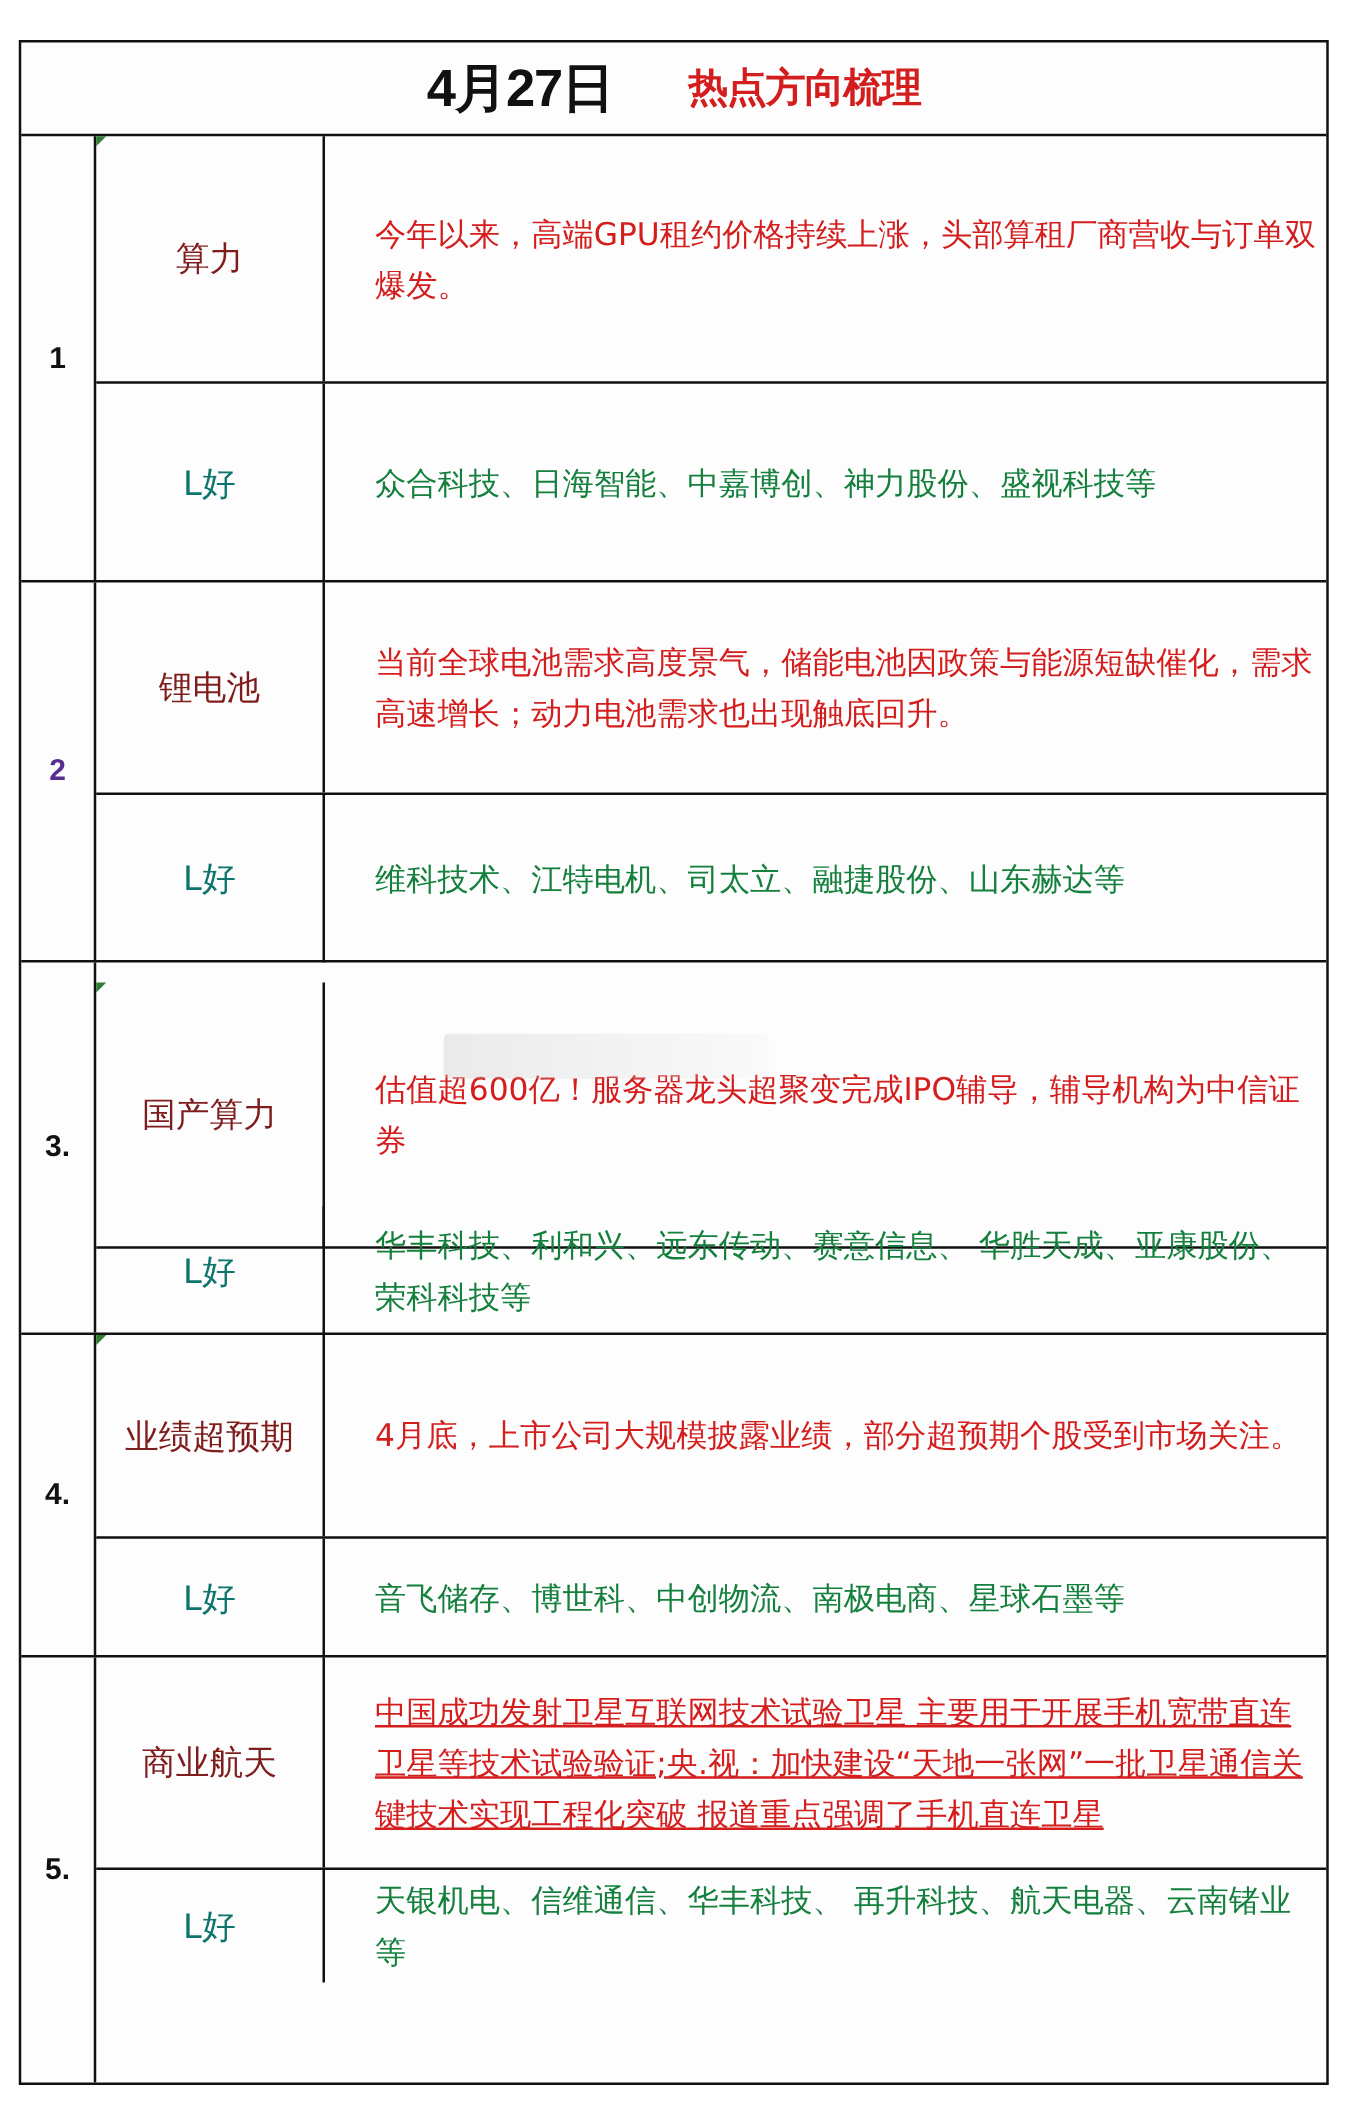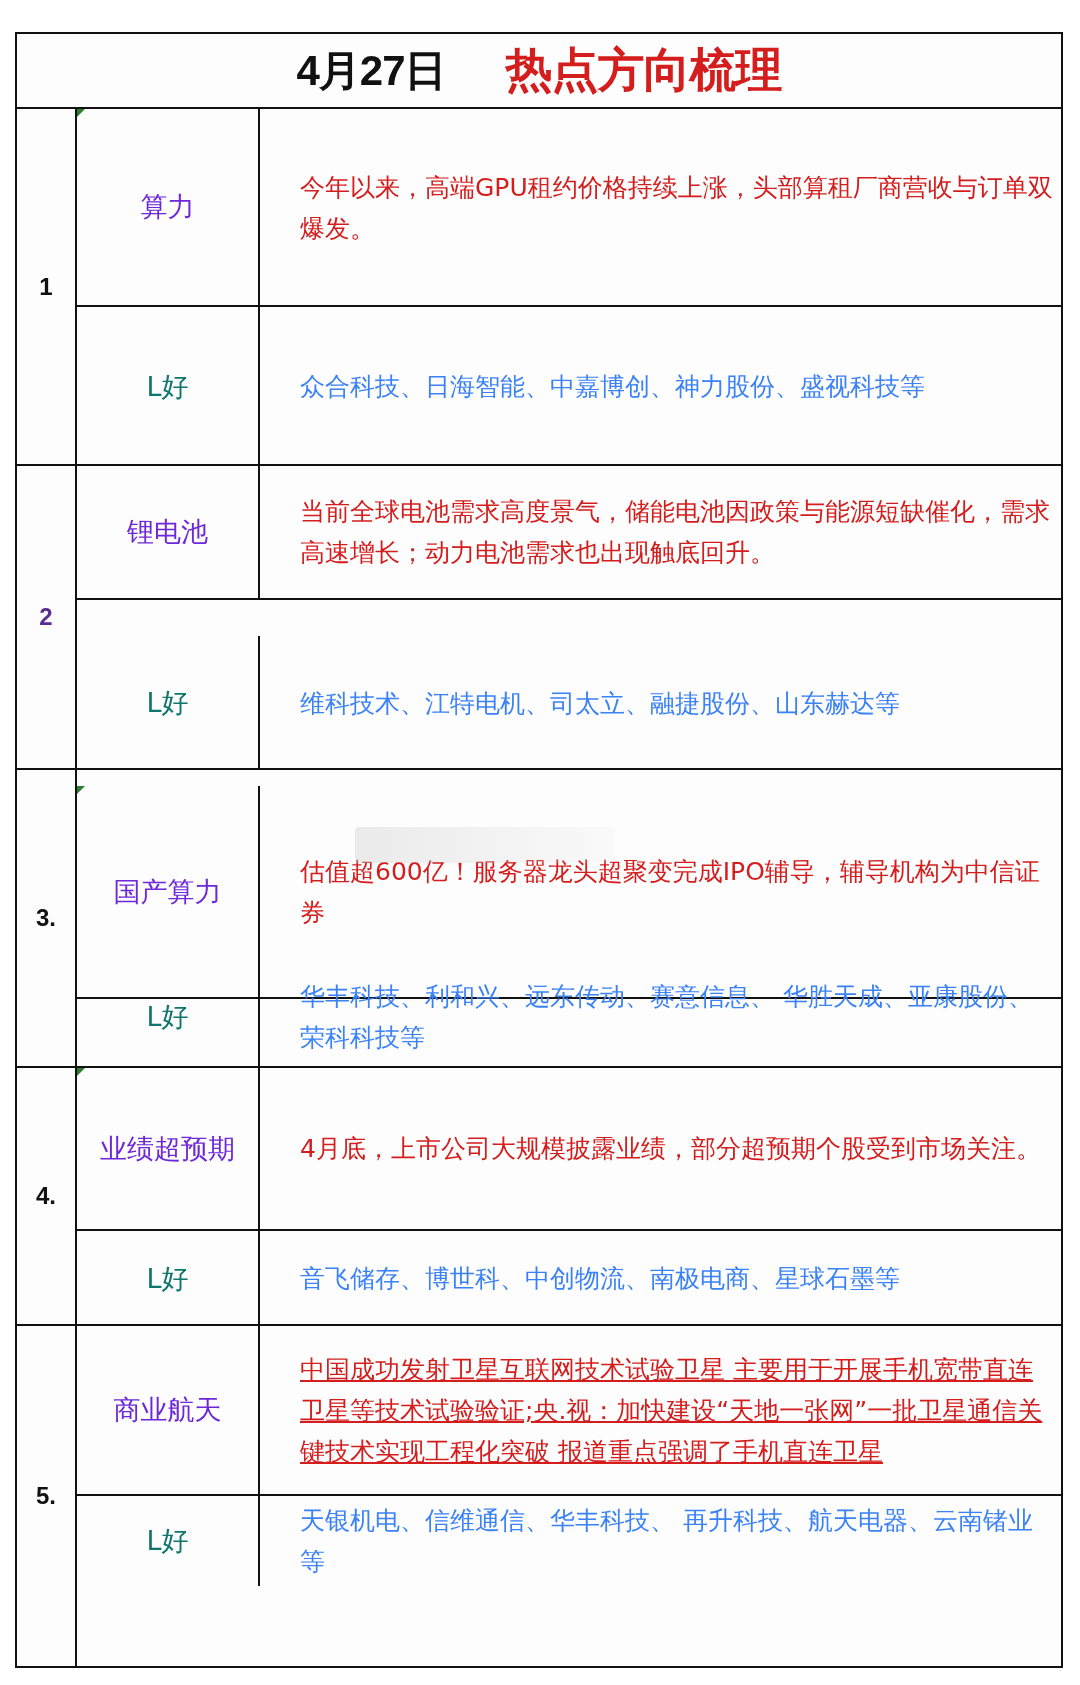--- a/index.html
+++ b/index.html
@@ -13,21 +13,21 @@
   }
   .top-strip {
     position: absolute; left: 0; top: 0; width: 100%; height: 75px; box-sizing: border-box;
     border-bottom: 2px solid #111; display: flex; align-items: center; justify-content: center;
   }
   .title-date {
     font-family: "Liberation Sans", sans-serif; font-weight: bold; font-size: 42px; color: #111;
     letter-spacing: -1px; margin-right: 60px;
   }
   .title-main {
-    font-weight: bold; font-size: 47px; color: #d41d1d; letter-spacing: -1px;
+    font-weight: bold; font-size: 32px; color: #d41d1d; letter-spacing: -1px;
   }
   .grid {
     position: absolute; left: 0; top: 75px; width: 100%;
   }
   .group {
     position: absolute; left: 0; width: 100%; box-sizing: border-box;
     border-bottom: 2px solid #111;
   }
   .group:last-child { border-bottom: none; }
   .num {
@@ -38,33 +38,33 @@
   }
   .row {
     position: absolute; left: 60px; right: 0; box-sizing: border-box;
   }
   .row.topic { border-bottom: 2px solid #111; }
   .label {
     position: absolute; left: 0; top: 0; width: 183px; height: 100%; box-sizing: border-box;
     border-right: 2px solid #111; display: flex; align-items: center; justify-content: center;
     font-size: 27px;
   }
-  .label.topic-label { color: #6d28d9; }
+  .label.topic-label { color: #7f1d1d; }
   .label.benefit-label { color: #0f766e; }
   .corner-mark {
     position: absolute; left: 0; top: 0; width: 0; height: 0;
     border-top: 8px solid #2e7d32; border-right: 8px solid transparent;
   }
   .content {
     position: absolute; left: 183px; right: 0; top: 0; height: 100%;
     display: flex; align-items: center; padding: 0 8px; box-sizing: border-box;
     font-size: 25px; line-height: 41px; margin-left: 32px;
   }
   .content.topic-text { color: #d41d1d; }
-  .content.benefit-text { color: #3b82f6; border-radius: 15px; }
+  .content.benefit-text { color: #15803d; border-radius: 15px; }
   .watermark {
     position: absolute; left: 355px; top: 827px; width: 260px; height: 36px;
     background: linear-gradient(90deg, rgba(200,200,200,0.35), rgba(230,230,230,0.15));
     border-radius: 4px;
   }
 </style>
 </head>
 <body>
 
 <div class="sheet">
@@ -86,21 +86,21 @@
         <div class="content topic-text" style="padding-top:58px; align-items:flex-start;">今年以来，高端GPU租约价格持续上涨，头部算租厂商营收与订单双爆发。</div>
       </div>
       <div class="row" style="top:198px; height:159px;">
         <div class="label benefit-label">L好</div>
         <div class="content benefit-text">众合科技、日海智能、中嘉博创、神力股份、盛视科技等</div>
       </div>
     </div>
 
     <div class="group" style="top:357px; height:304px;">
       <div class="num" style="color:#5a2d91;">2</div>
-      <div class="row topic" style="top:0; height:134px;">
+      <div class="row topic" style="top:0; height:170px;">
         <div class="label topic-label">锂电池</div>
         <div class="content topic-text">当前全球电池需求高度景气，储能电池因政策与能源短缺催化，需求高速增长；动力电池需求也出现触底回升。</div>
       </div>
       <div class="row" style="top:170px; height:134px;">
         <div class="label benefit-label">L好</div>
         <div class="content benefit-text">维科技术、江特电机、司太立、融捷股份、山东赫达等</div>
       </div>
     </div>
 
     <div class="group" style="top:661px; height:298px;">

